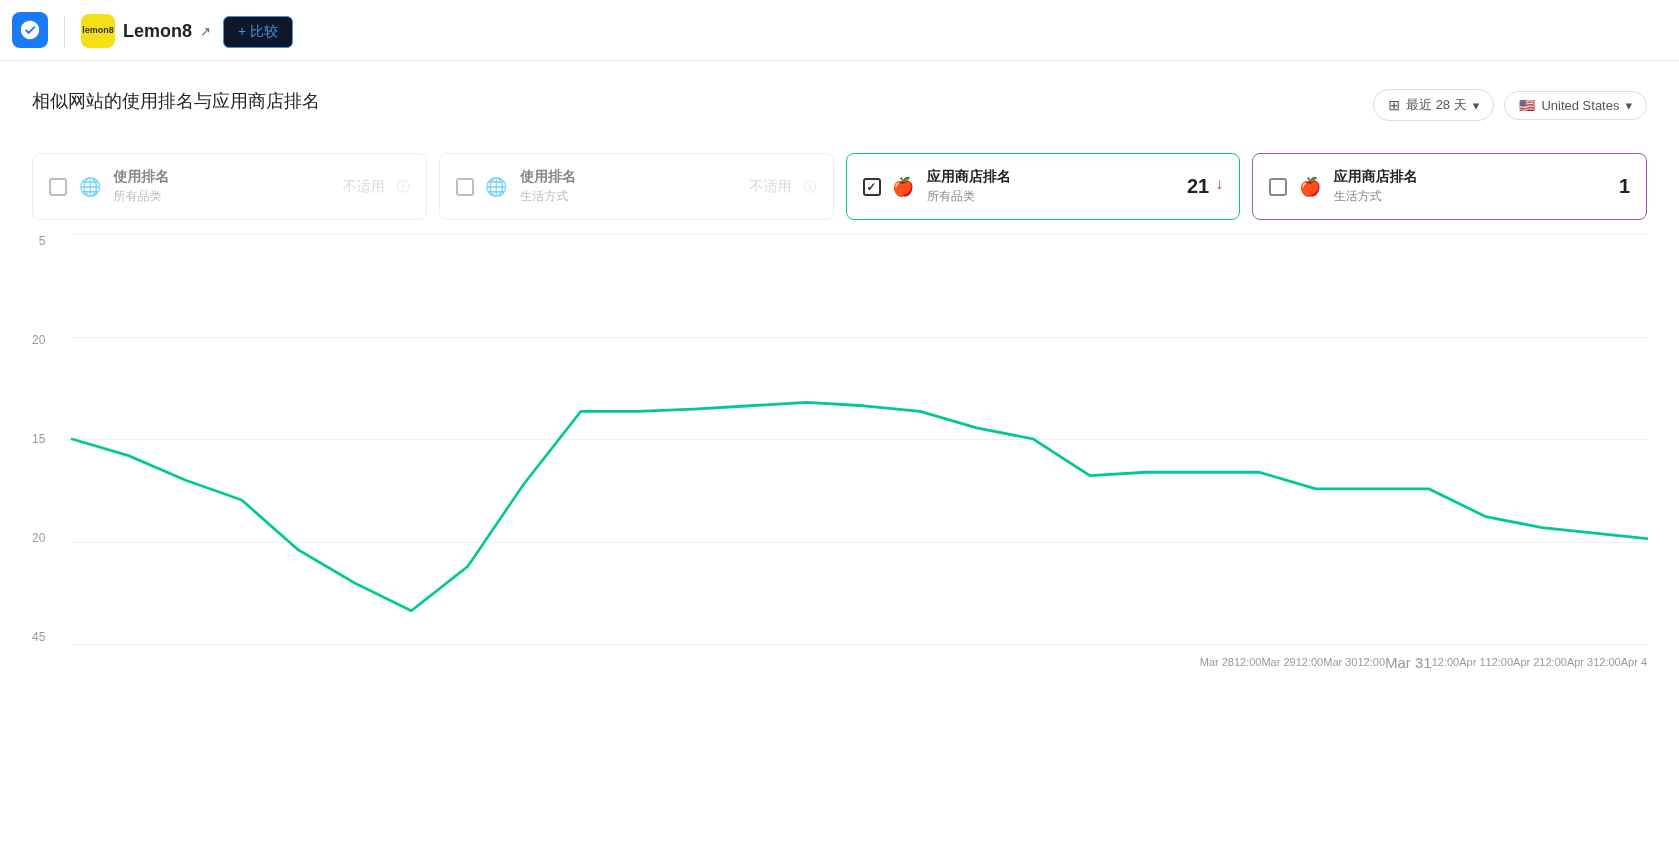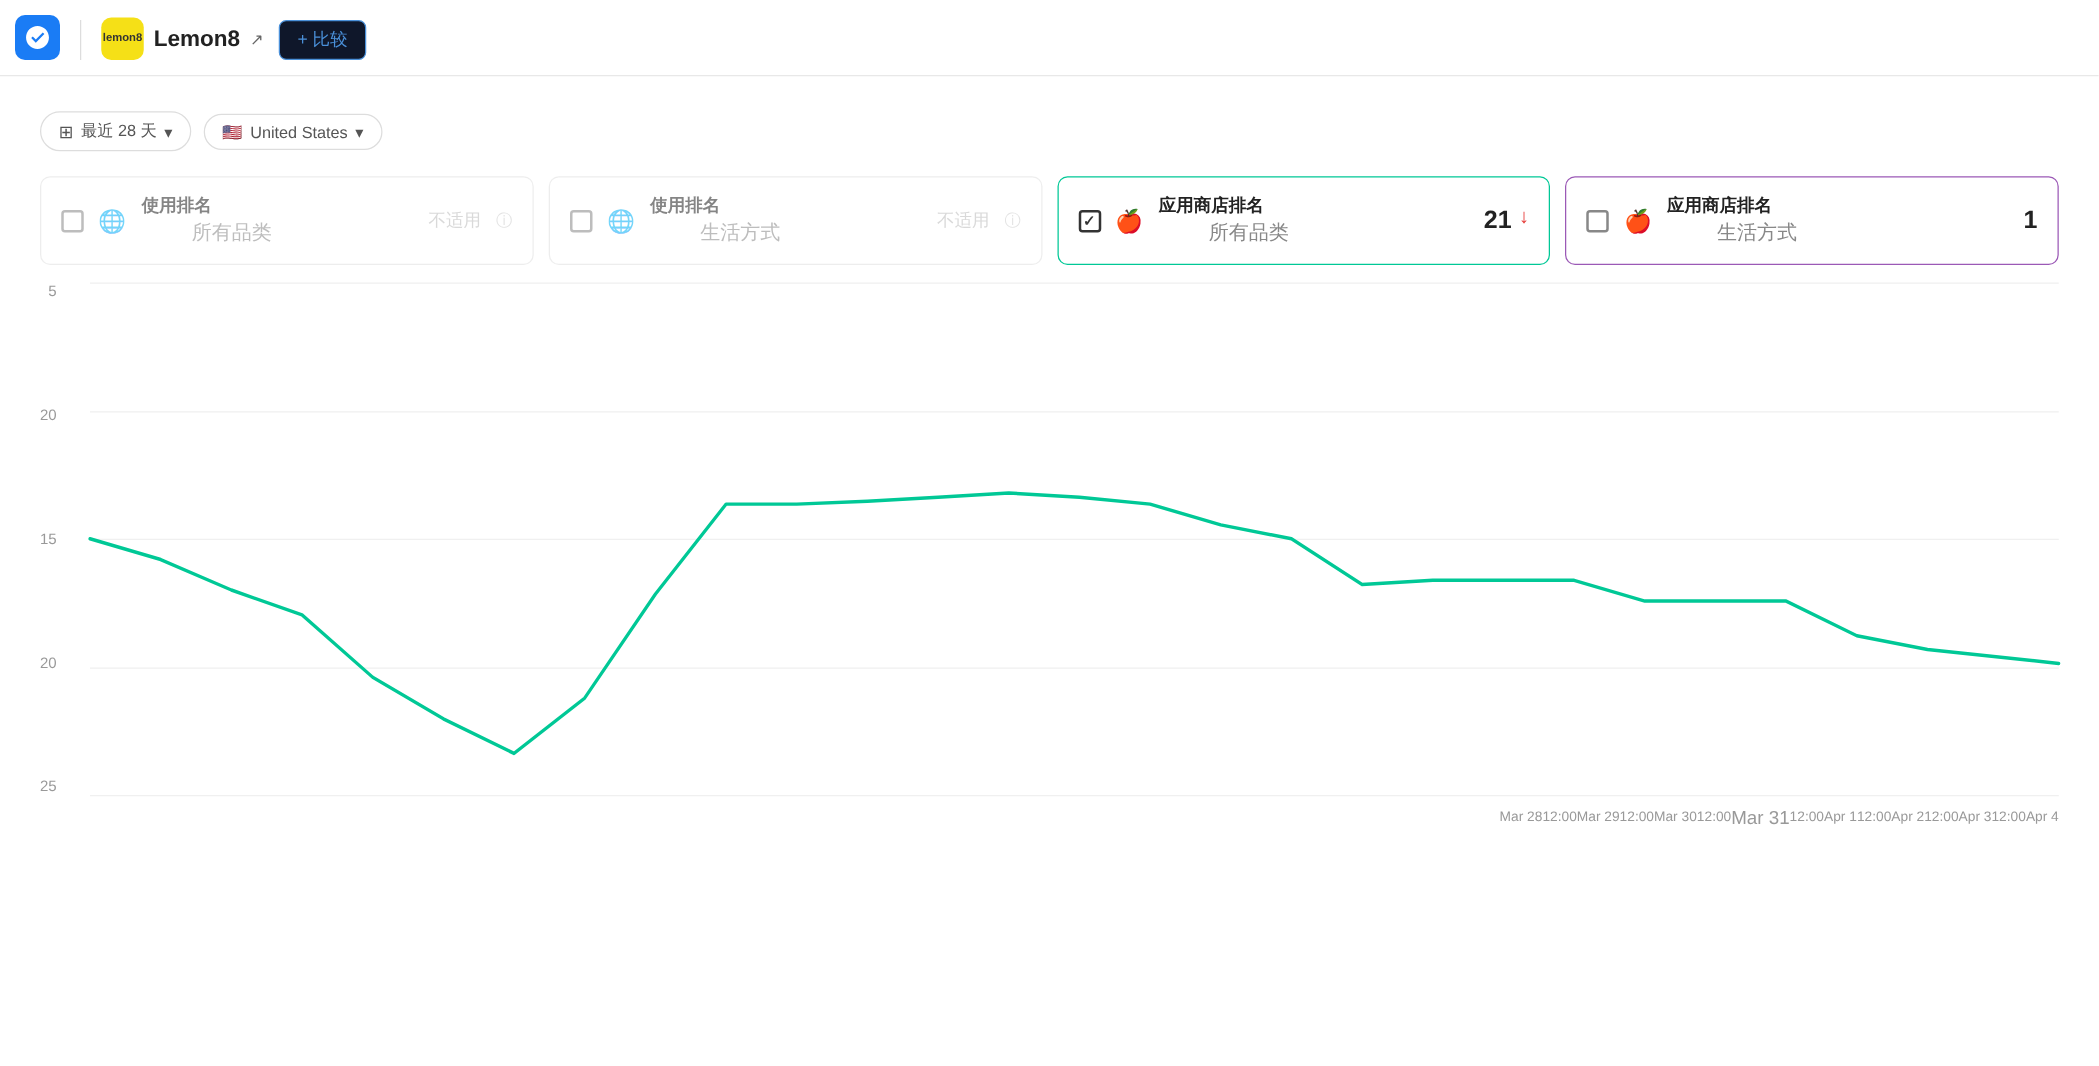--- a/index.html
+++ b/index.html
@@ -95,21 +95,21 @@
     }
     .card-checkbox.checked {
       background: white;
       border-color: #333;
     }
     .card-checkbox.checked::after { content: "✓"; font-size: 12px; font-weight: bold; color: #333; }
 
     .card-icon { font-size: 18px; flex-shrink: 0; }
     .card-body { flex: 1; }
     .card-title { font-size: 14px; font-weight: 600; color: #222; }
-    .card-subtitle { font-size: 16px; color: #888; margin-top: 2px; margin-left: 40px; }
+    .card-subtitle { font-size: 12px; color: #888; margin-top: 2px; }
     .card-value {
       font-size: 20px;
       font-weight: 700;
       color: #222;
       display: flex; align-items: flex-start; gap: 6px;
     }
     .card-value .down { color: #e53935; font-size: 16px; }
     .not-applicable { font-size: 14px; color: #bbb; }
 
     
@@ -173,20 +173,21 @@
     </div>
     <span class="brand-name">Lemon8</span>
     <span class="brand-link-icon">↗</span>
   </div>
   <button class="compare-btn">+ 比较</button>
 </div>
 
 <div class="main">
 
   <div style="display:flex; align-items:flex-start; justify-content:space-between; margin-bottom:20px;">
+    <h2 class="section-title">相似网站的使用排名与应用商店排名</h2>
     <div style="display:flex; gap:10px; align-items:center;">
       <button class="filter-btn">
         <span class="icon">⊞</span>
         <span>最近 28 天</span>
         <span>▾</span>
       </button>
       <button class="filter-btn">
         <span>🇺🇸</span>
         <span>United States</span>
         <span>▾</span>
@@ -244,21 +245,21 @@
     </div>
   </div>
 
   <div class="chart-container">
 
     <div class="y-axis">
       <span>5</span>
       <span>20</span>
       <span>15</span>
       <span>20</span>
-      <span>25</span>
+      <span>45</span>
     </div>
 
     <div class="chart-plot">
 
       <div class="grid-line" style="top: 0%;"></div>
       <div class="grid-line" style="top: 25%;"></div>
       <div class="grid-line" style="top: 50%;"></div>
       <div class="grid-line" style="top: 75%;"></div>
       <div class="grid-line" style="top: 100%;"></div>
 

